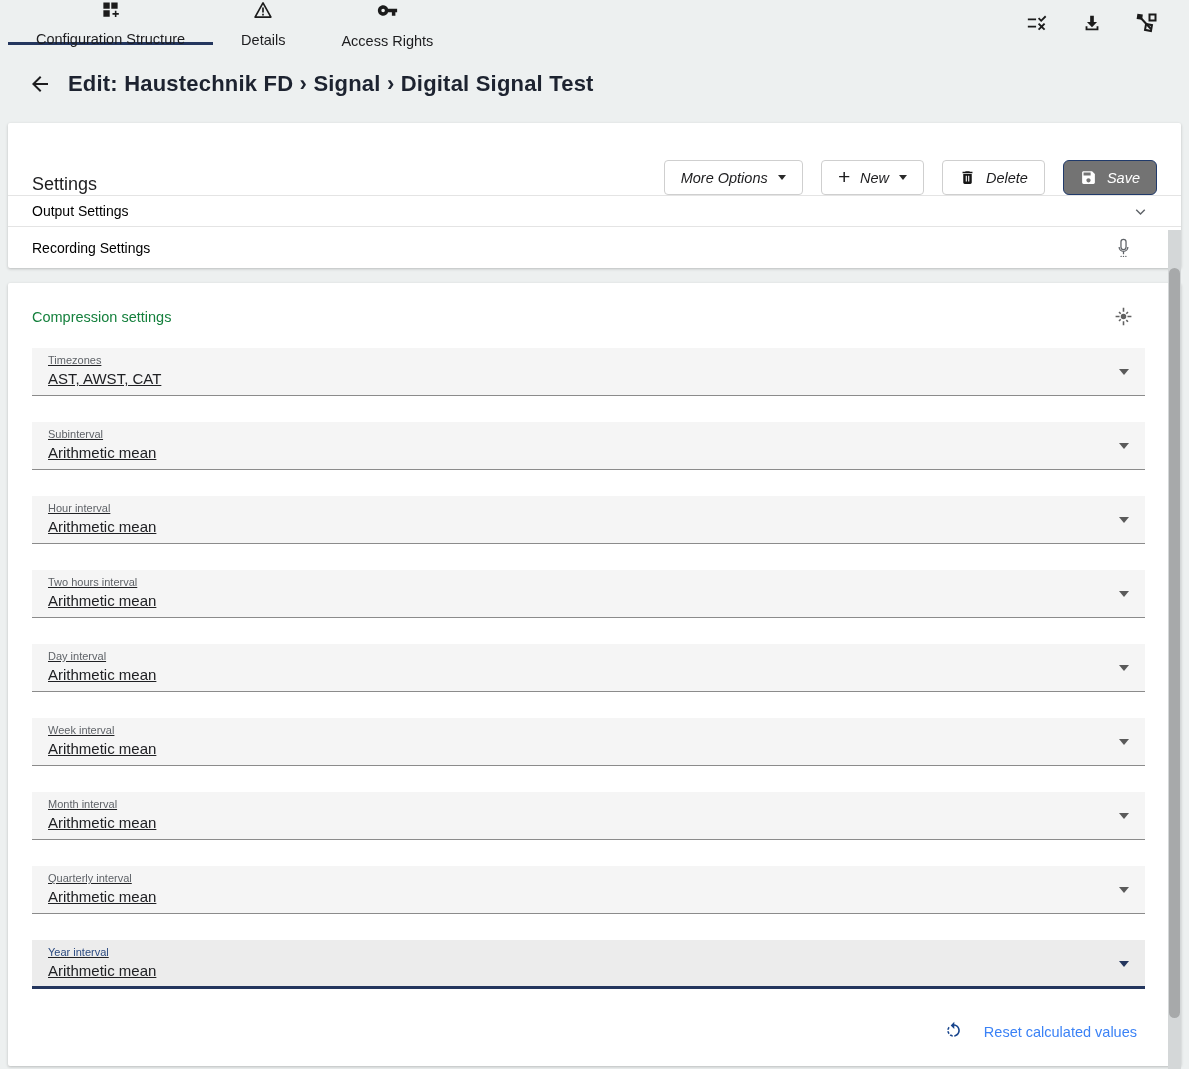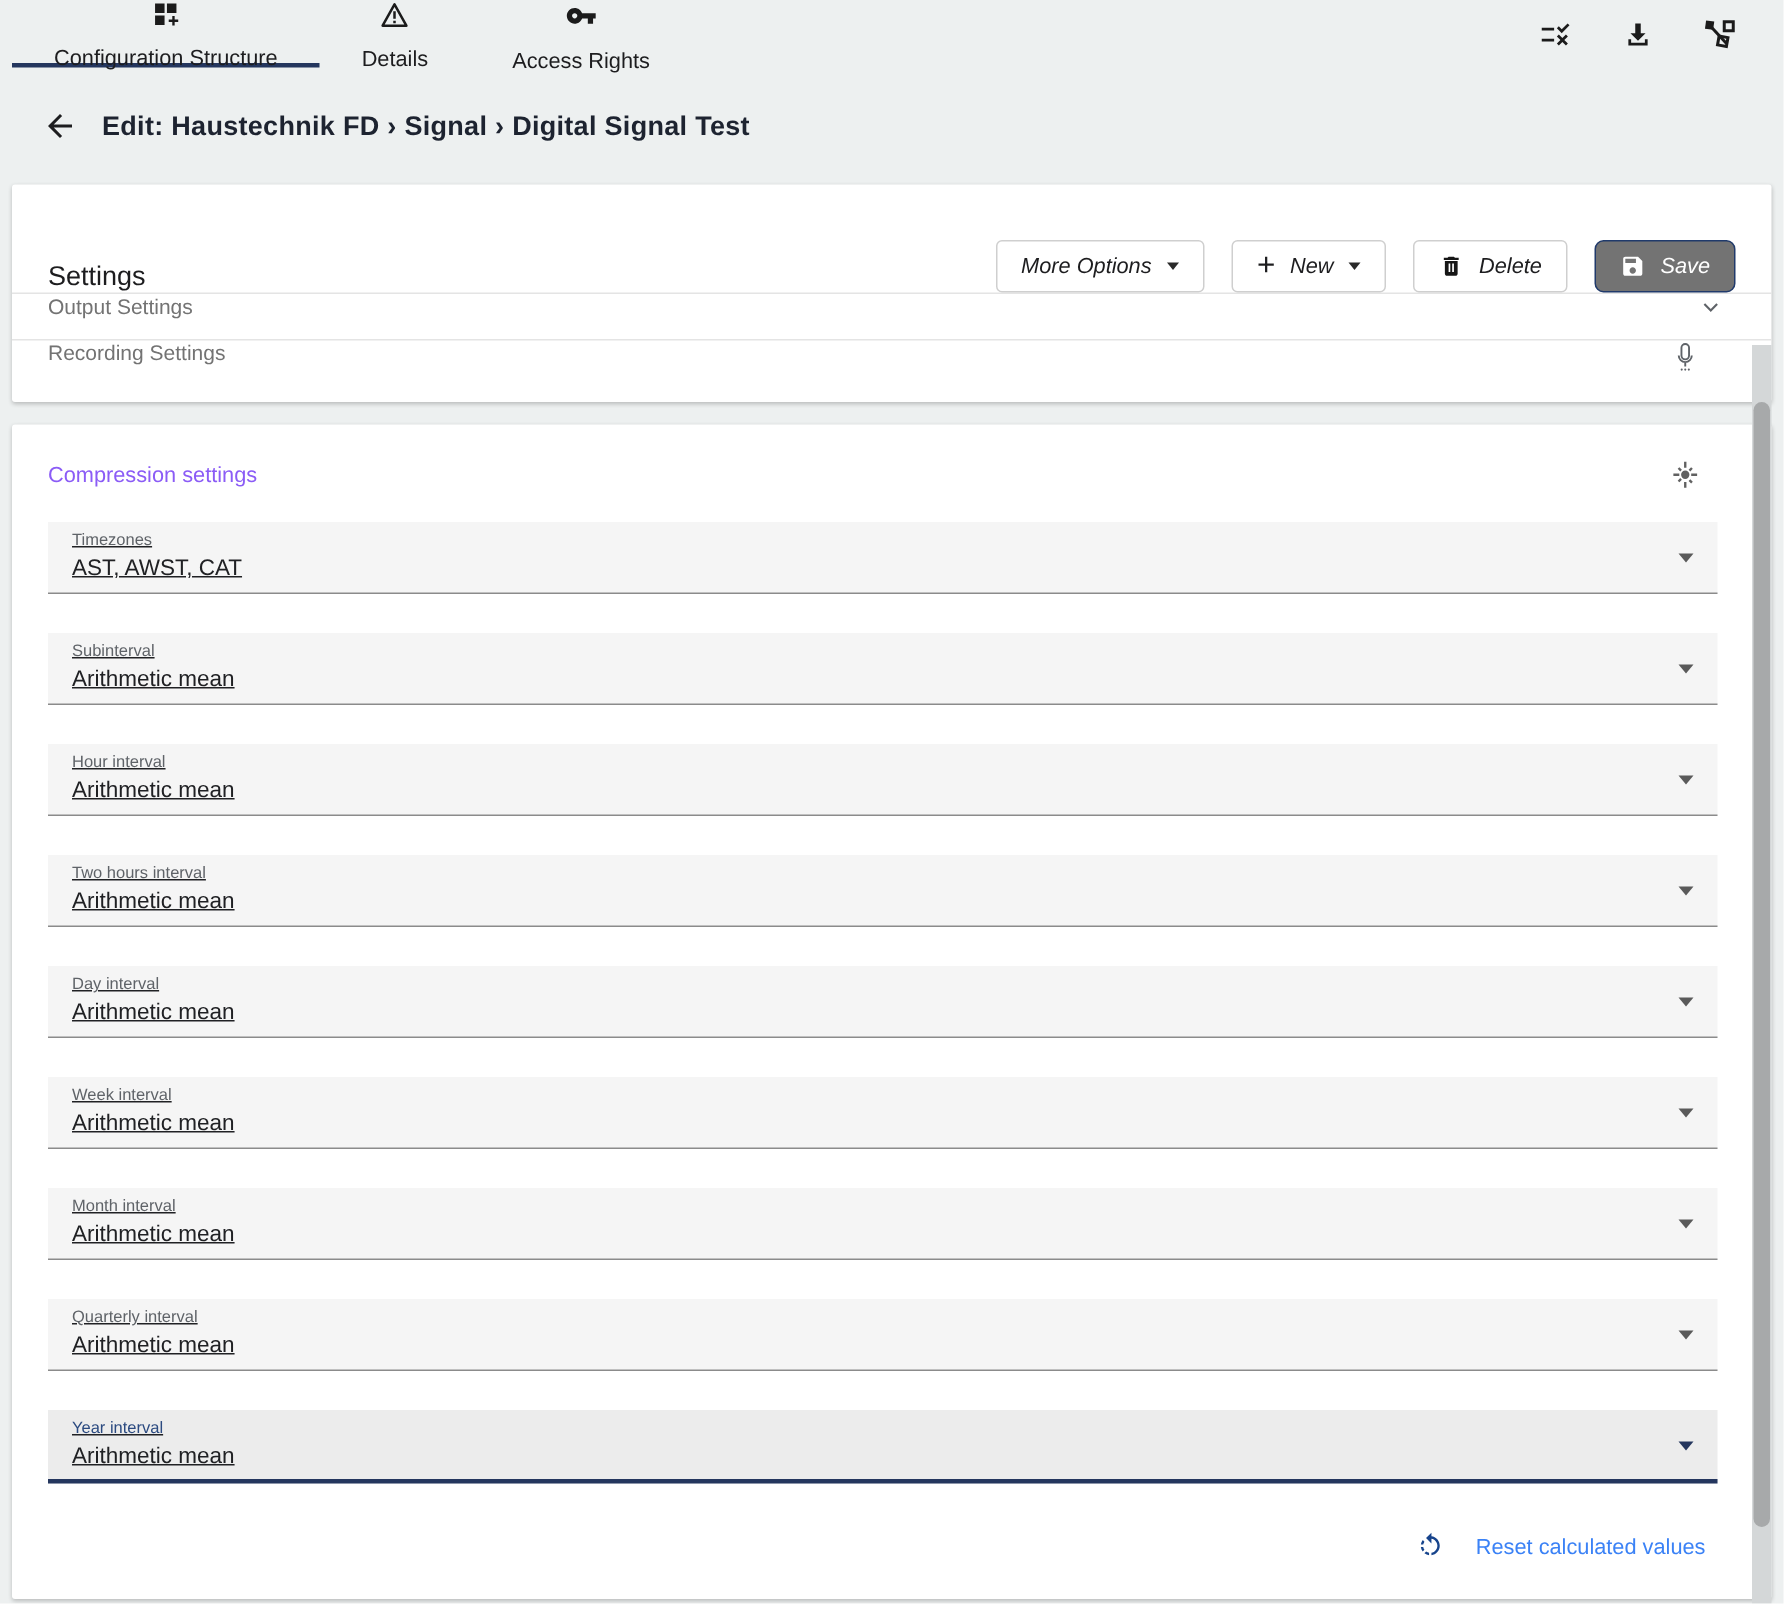--- a/index.html
+++ b/index.html
@@ -15,43 +15,43 @@
   .tabbar { display:flex; align-items:stretch; height:45px; padding-left:8px; }
   .tab { display:flex; align-items:center; gap:12px; padding:0 28px; font-size:14.5px;
          color:#1d1d1f; cursor:pointer; position:relative;flex-direction:column; }
   .tab.active { border-bottom:3px solid #24365e; }
   .tab svg { flex:0 0 auto; }
   .topbar-icons { margin-left:auto; display:flex; align-items:center; gap:31px; padding-right:30px; }
   .topbar-icons .icnbtn { width:24px; height:24px; display:flex; align-items:center; justify-content:center; cursor:pointer; }
   
   .page-header { height:78px; display:flex; align-items:center; padding:0 20px; }
   .back-btn { width:40px; height:40px; display:flex; align-items:center; justify-content:center; cursor:pointer; }
-  .page-title { font-size:18px; margin-left:8px; color:#1d2330; letter-spacing:.2px; }
+  .page-title { font-size:22px; margin-left:8px; color:#1d2330; letter-spacing:.2px; }
   
   .card { background:#fff; margin:0 8px; border-radius:2px; box-shadow:0 1px 3px rgba(0,0,0,.22); }
   .card1 { }
   .card2 { margin-top:15px; padding-bottom:16px; }
   
   .settings-head { display:flex; align-items:flex-end; justify-content:space-between; height:72px; padding:0 24px; }
   .settings-title { font-size:18px; color:#1d1d1f; }
   .btn-row { display:flex; align-items:center; gap:18px; }
   .btn { display:flex; align-items:center; gap:10px; height:35px; padding:0 16px; background:#fff;
          border:1px solid #cfcfcf; border-radius:4px; font-size:14.5px; color:#1d1d1f; cursor:pointer;font-style:italic; }
   .btn .plus { font-size:21px; font-weight:400; line-height:1; margin-top:-2px; }
   .caret { width:0; height:0; border-left:4.5px solid transparent; border-right:4.5px solid transparent;
            border-top:5px solid #2a2a2a; display:inline-block; }
   .btn-save { background:#737373; border:1px solid #203a6b; color:#fff; border-radius:6px; }
   
-  .section-row { display:flex; justify-content:space-between;
-                 border-top:1px solid #e4e4e4; padding:0 24px; font-size:14px; color:#737373; cursor:pointer;gap:12px; }
+  .section-row { display:flex; align-items:center; justify-content:space-between;
+                 border-top:1px solid #e4e4e4; padding:0 24px; font-size:14px; color:#000000; cursor:pointer;gap:12px; }
   .row-output { height:31px; padding-right:32px; }
   .row-recording { height:42px; padding-right:48px; }
   
   .comp-head { display:flex; align-items:center; justify-content:space-between; padding:24px 48px 22px 24px; }
-  .comp-title { font-size:14.5px; color:#8b5cf6; }
+  .comp-title { font-size:14.5px; color:#15803d; }
   .field { position:relative; margin:0 36px 26px 24px; height:48px; background:#f5f5f5;
            border-bottom:1px solid #8b8b8b; padding:6px 40px 0 16px; cursor:pointer;text-decoration:underline; }
   .f-label { font-size:11px; color:#5f6368; }
   .f-value { font-size:15px; color:#202124; margin-top:4px; }
   .f-arrow { position:absolute; right:16px; top:21px; width:0; height:0;
              border-left:5px solid transparent; border-right:5px solid transparent; border-top:6px solid #5a5a5a; }
   .field.focused { background:#ececec; border-bottom:3px solid #24365e; height:49px; }
   .field.focused .f-label { color:#2b4a80; }
   .field.focused .f-arrow { border-top-color:#24365e; }
   

